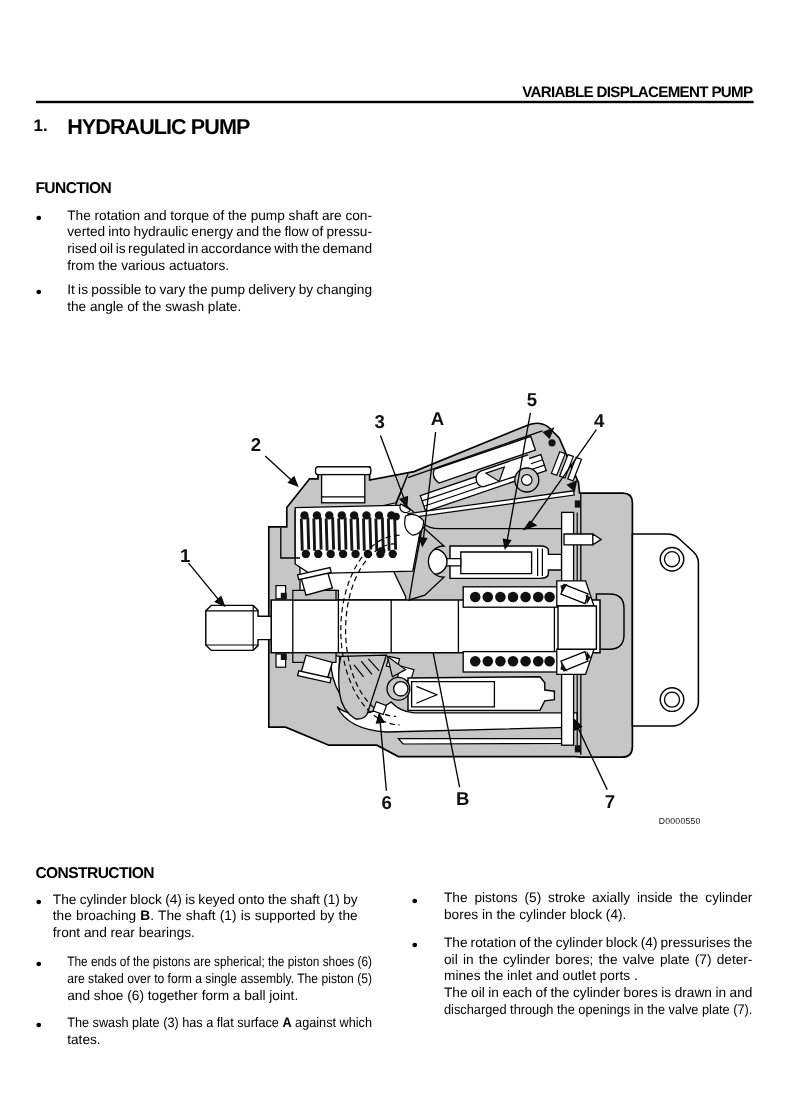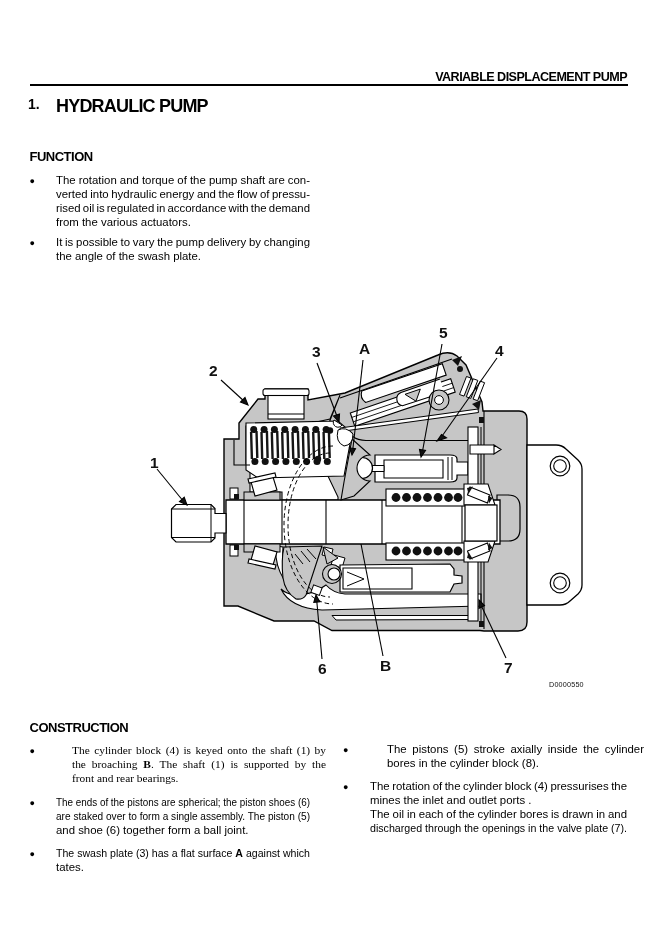--- a/index.html
+++ b/index.html
@@ -307,46 +307,47 @@
 
 <text x="504" y="635">7</text>
 
 <text x="549" y="649" font-size="7.2" font-weight="normal" letter-spacing="0.2">D0000550</text>
 </g>
 </svg>
 
 <div class="abs b" style="left:29.5px;top:681.5px;font-size:13px;letter-spacing:-0.5px;">CONSTRUCTION</div>
 
 <div class="bullet" style="left:29.5px;top:708px;">●</div>
-<div class="para" style="left:72px;top:705px;width:254px;font-family:Liberation Serif, serif;">
+<div class="para" style="left:44px;top:705px;width:254px;">
 <div class="line" style="word-spacing:-0.49px">The cylinder block (4) is keyed onto the shaft (1) by</div>
 <div class="line">the broaching <span class="b">B</span>. The shaft (1) is supported by the</div>
 <div class="lastline">front and rear bearings.</div>
 </div>
 
 <div class="bullet" style="left:29.5px;top:760px;">●</div>
 <div class="para" style="left:56px;top:757px;width:254px;">
 <div class="line" style="transform:scaleX(0.8664);transform-origin:0 0;text-align-last:left">The ends of the pistons are spherical; the piston shoes (6)</div>
 <div class="line" style="transform:scaleX(0.887);transform-origin:0 0;text-align-last:left">are staked over to form a single assembly. The piston (5)</div>
 <div class="lastline">and shoe (6) together form a ball joint.</div>
 </div>
 
 <div class="bullet" style="left:29.5px;top:811px;">●</div>
 <div class="para" style="left:56px;top:808px;width:254px;">
 <div class="line" style="transform:scaleX(0.9286);transform-origin:0 0;text-align-last:left">The swash plate (3) has a flat surface <span class="b">A</span> against which</div>
 <div class="lastline">tates.</div>
 </div>
 
 <div class="bullet" style="left:343px;top:707px;">●</div>
-<div class="para" style="left:387px;top:704px;width:257px;">
+<div class="para" style="left:370px;top:704px;width:257px;">
 <div class="line">The pistons (5) stroke axially inside the cylinder</div>
-<div class="lastline">bores in the cylinder block (8).</div>
+<div class="lastline">bores in the cylinder block (4).</div>
 </div>
 
 <div class="bullet" style="left:343px;top:744px;">●</div>
 <div class="para" style="left:370px;top:741px;width:257px;">
 <div class="line" style="word-spacing:-0.7px">The rotation of the cylinder block (4) pressurises the</div>
+<div class="line">oil in the cylinder bores; the valve plate (7) deter-</div>
 <div class="lastline">mines the inlet and outlet ports .</div>
 <div class="line" style="word-spacing:-0.3px">The oil in each of the cylinder bores is drawn in and</div>
 <div class="lastline" style="transform:scaleX(0.9351);transform-origin:0 0">discharged through the openings in the valve plate (7).</div>
 </div>
 
 </div>
 
 </body></html>

